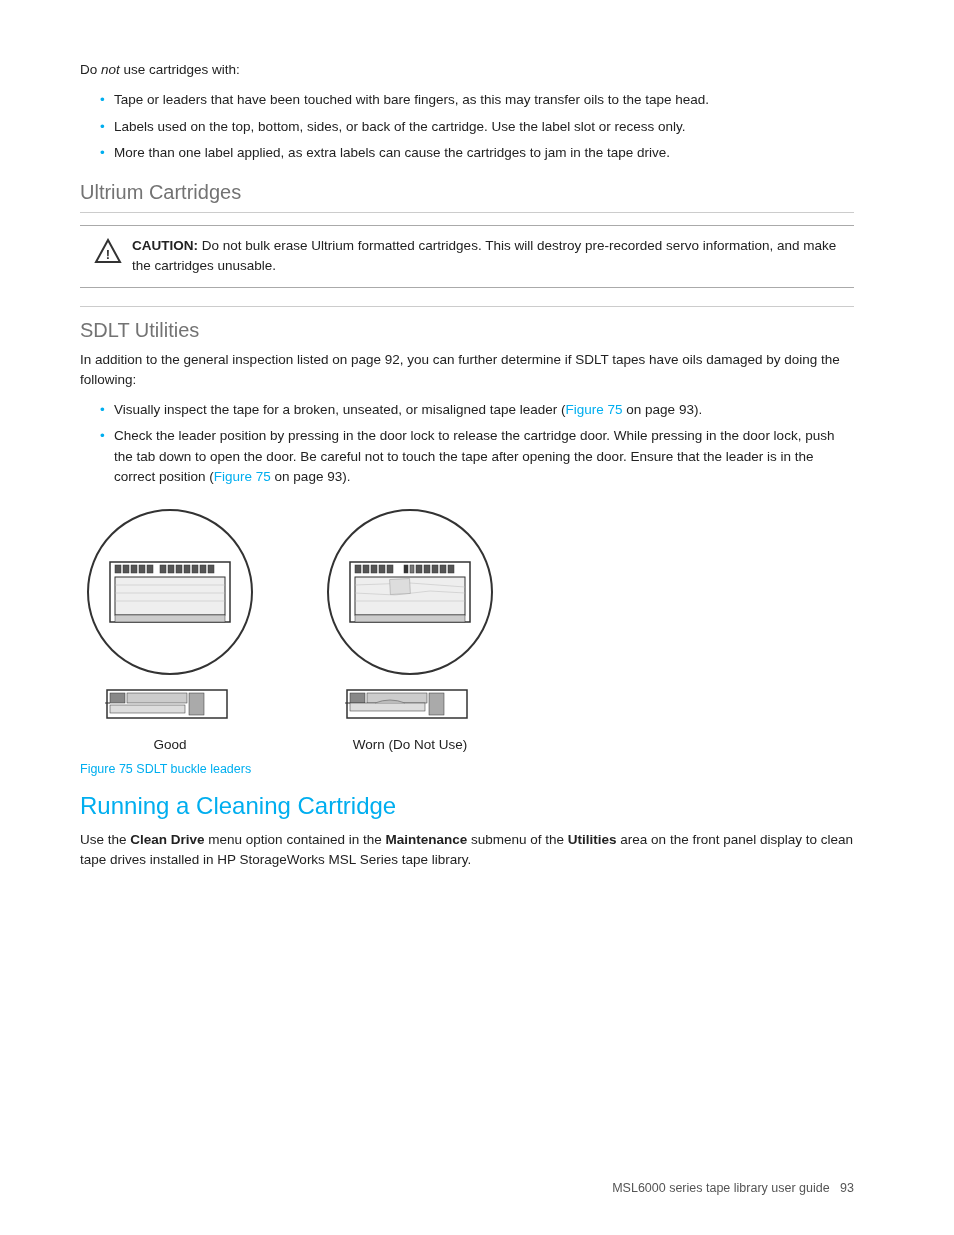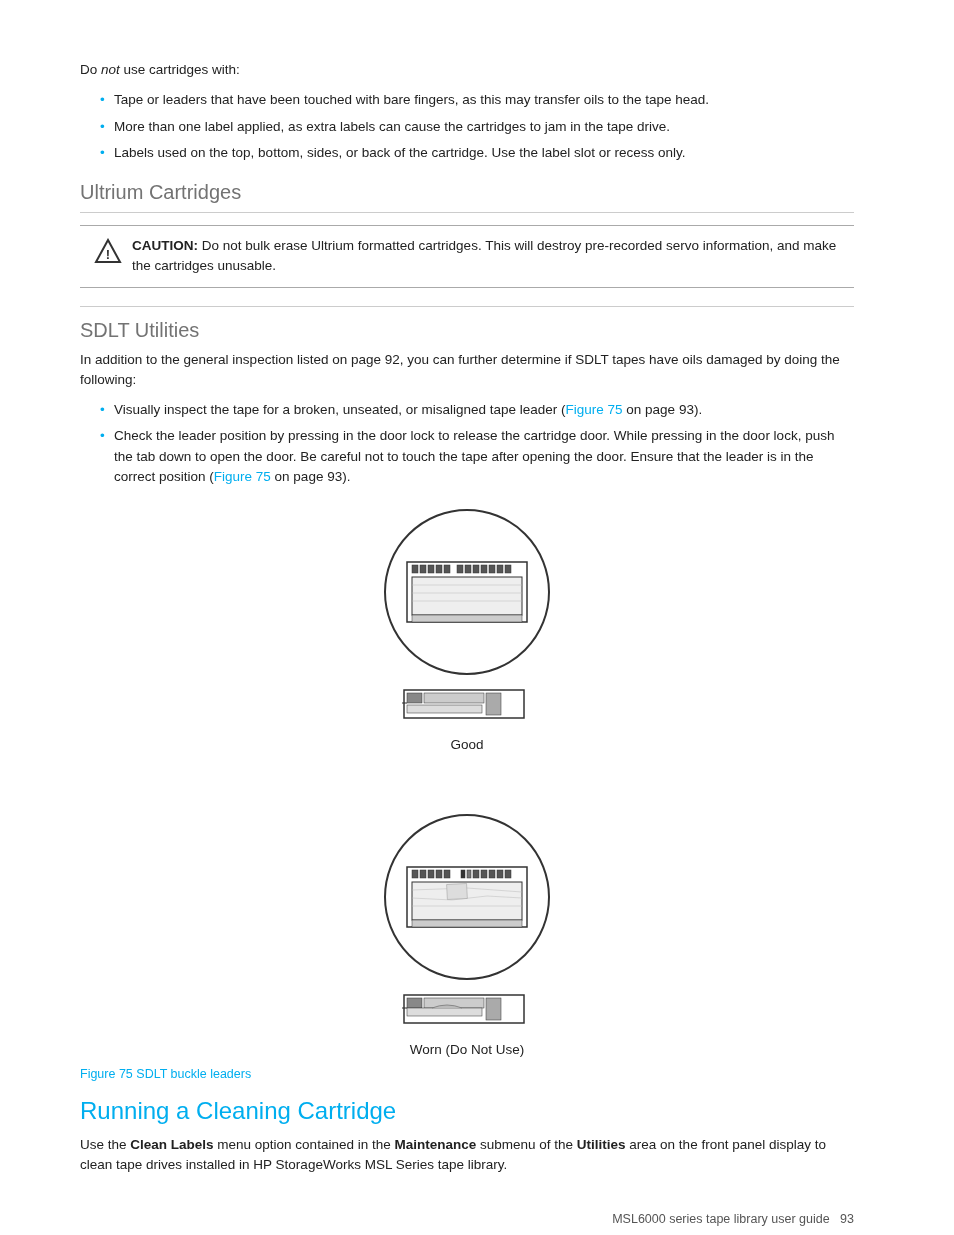--- a/index.html
+++ b/index.html
@@ -74,23 +74,24 @@
     }
     .caution-text strong { font-weight: bold; }
     .body-text {
       font-size: 13.5px;
       line-height: 1.5;
       margin-bottom: 10px;
     }
     .link-text { color: #00AEEF; }
     .figures-row {
       display: flex;
-      flex-direction: column;
+      flex-direction: row;
       gap: 60px;
       margin: 20px 0 10px 0;
+      align-items: flex-end;
     }
     .figure-item {
       display: flex;
       flex-direction: column;
       align-items: center;
       gap: 8px;
     }
     .figure-label {
       font-size: 13.5px;
       text-align: center;
@@ -124,22 +125,22 @@
 <body>
 
 <div class="page">
 
   <p class="intro-text">
     Do <em>not</em> use cartridges with:
   </p>
 
   <ul class="bullet-list">
     <li>Tape or leaders that have been touched with bare fingers, as this may transfer oils to the tape head.</li>
+    <li>Labels used on the top, bottom, sides, or back of the cartridge. Use the label slot or recess only.</li>
     <li>More than one label applied, as extra labels can cause the cartridges to jam in the tape drive.</li>
-    <li>Labels used on the top, bottom, sides, or back of the cartridge. Use the label slot or recess only.</li>
   </ul>
 
   <h2 class="section-heading">Ultrium Cartridges</h2>
   <hr class="section-divider">
 
   <div class="caution-box">
     <div class="caution-icon">
 
       <svg width="28" height="26" viewBox="0 0 28 26">
         <polygon points="14,2 26,24 2,24" fill="none" stroke="#333" stroke-width="2"></polygon>
@@ -258,20 +259,20 @@
   </div>
 
   <p class="figure-caption">
     <span class="link-text">Figure 75</span>
     <span>  <span>SDLT buckle leaders</span></span>
   </p>
 
   <h2 class="running-heading">Running a Cleaning Cartridge</h2>
 
   <p class="body-text">
-    Use the <strong>Clean Labels</strong> menu option contained in the <strong>Maintenance</strong> submenu of the <strong>Utilities</strong> area on the front panel display to clean tape drives installed in HP StorageWorks MSL Series tape library.
+    Use the <strong>Clean Drive</strong> menu option contained in the <strong>Maintenance</strong> submenu of the <strong>Utilities</strong> area on the front panel display to clean tape drives installed in HP StorageWorks MSL Series tape library.
   </p>
 
   <div class="footer">
     <span>MSL6000 series tape library user guide</span>&nbsp;&nbsp;&nbsp;<span>93</span>
   </div>
 
 </div>
 
 </body></html>

